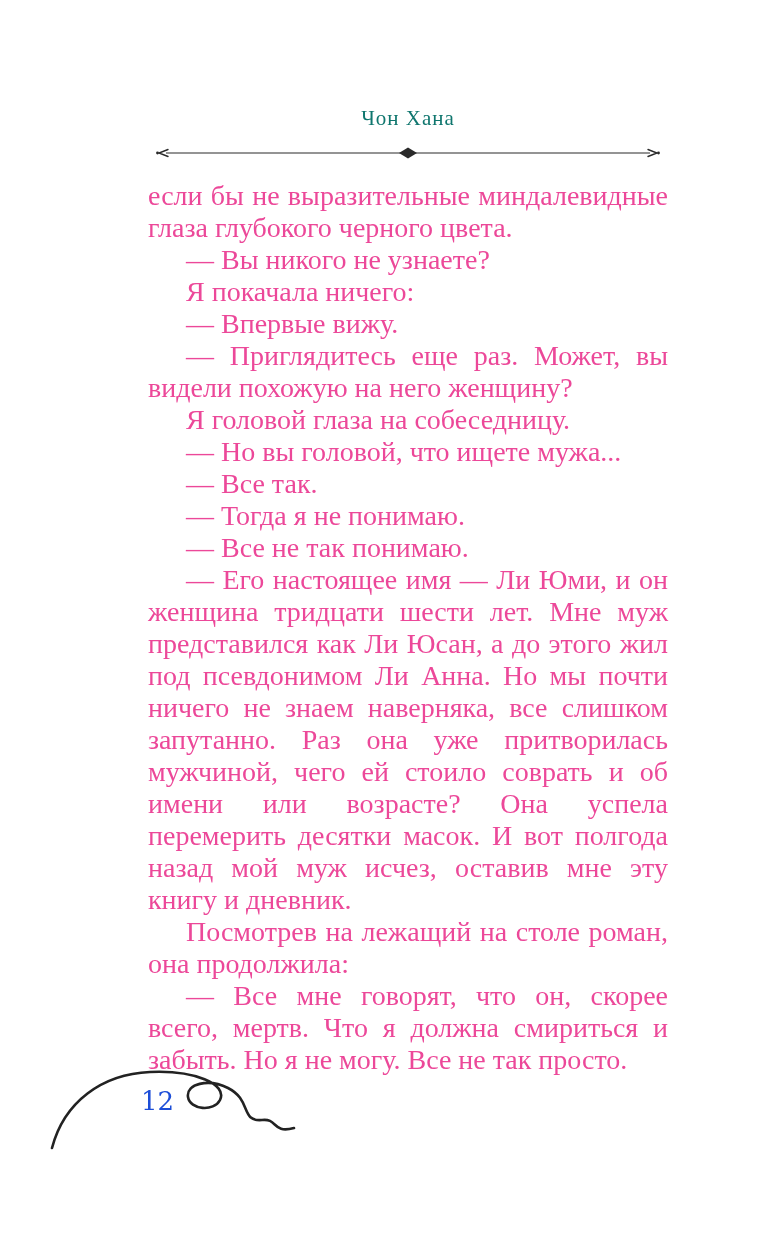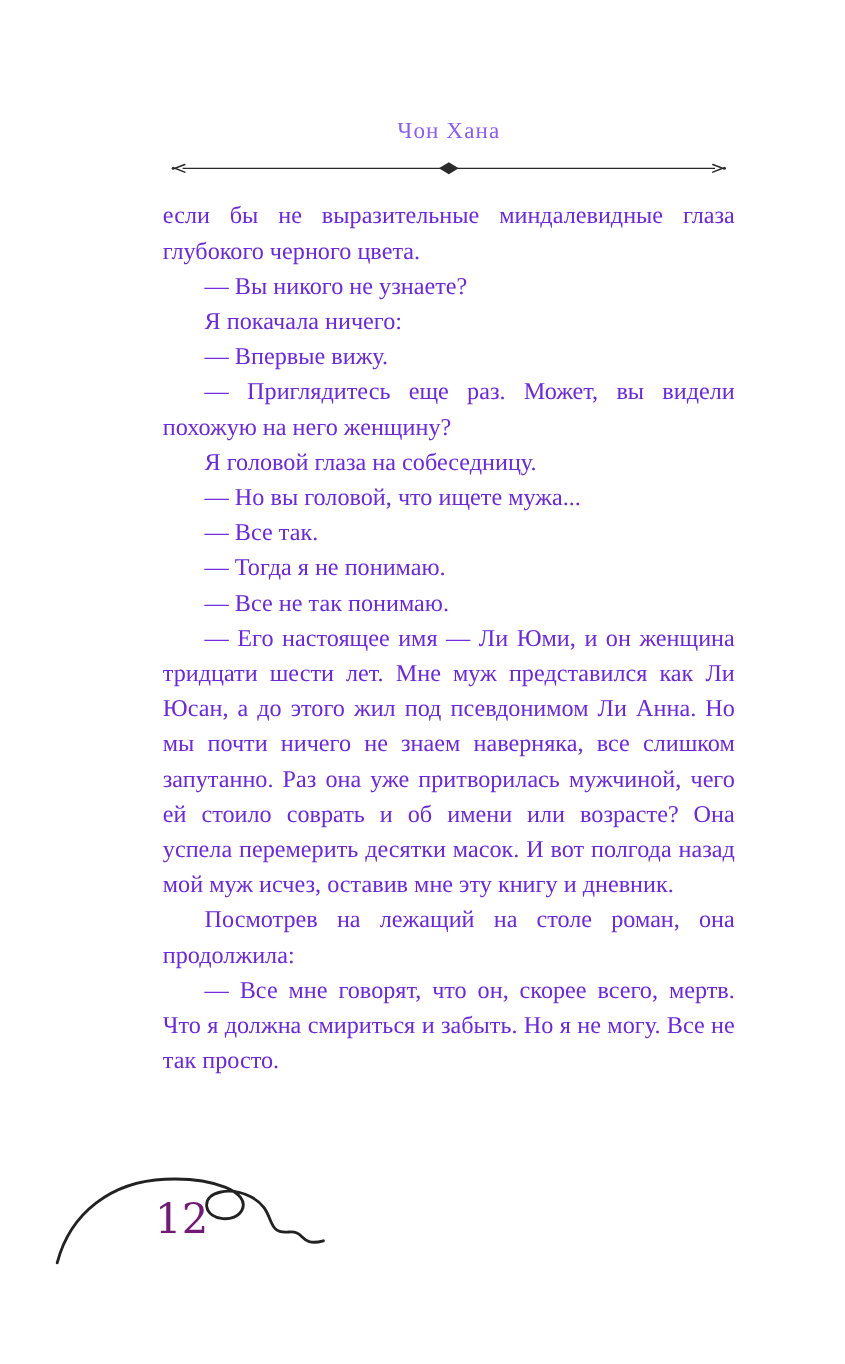--- a/index.html
+++ b/index.html
@@ -17,53 +17,53 @@
     color: #1d1d1d;
   }
   .running-header {
     position: absolute;
     top: 106px;
     left: 148px;
     width: 520px;
     text-align: center;
     font-size: 21px;
     letter-spacing: 1px;
-    color: #8b5cf6;
+    color: #0f766e;
   }
   .divider {
     position: absolute;
     top: 146px;
     left: 152px;
     width: 512px;
     height: 14px;
   }
   .text-block {
     position: absolute;
     top: 180px;
     left: 148px;
     width: 520px;
-    font-size: 22px;
+    font-size: 28px;
     line-height: 32px;
     text-align: justify;
-    color: #6d28d9;
+    color: #ec4899;
   }
   .text-block p {
     margin: 0;
     padding: 0;
     text-indent: 38px;
   }
   .text-block p.no-indent {
     text-indent: 0;
   }
   .page-number {
     position: absolute;
     left: 141px;
     top: 1086px;
-    font-size: 38px;
-    color: #701a75;
+    font-size: 26px;
+    color: #1d4ed8;
     font-family: "DejaVu Serif", serif;
   }
   .corner-doodle {
     position: absolute;
     left: 42px;
     top: 1060px;
     width: 260px;
     height: 110px;
   }
 </style>

